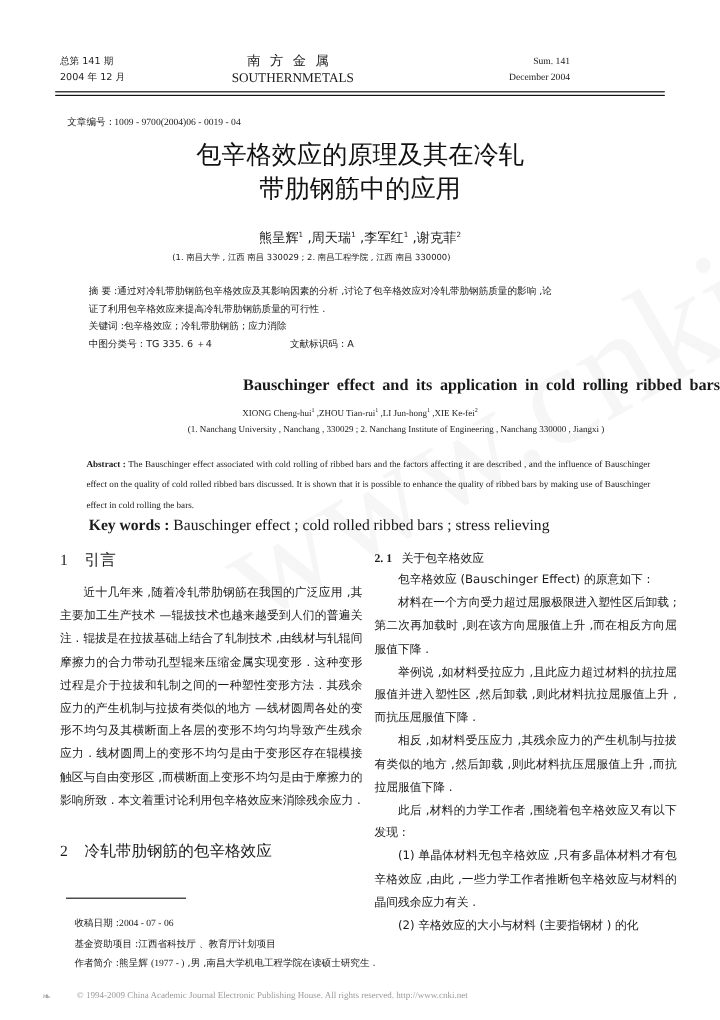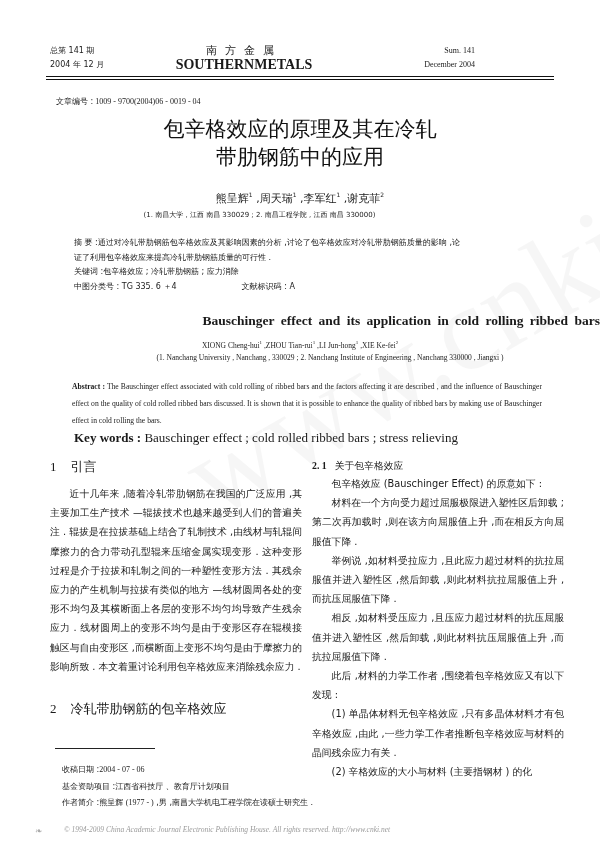--- a/index.html
+++ b/index.html
@@ -4,21 +4,21 @@
   <style>
     html, body { margin: 0; padding: 0; }
     body {
       width: 600px; height: 850px; background: #ffffff; position: relative; overflow: hidden;
       font-family: "DejaVu Sans", sans-serif; color: #1a1a1a;
     }
     .abs { position: absolute; }
     .hdr-left { left: 50px; top: 44px; font-size: 8px; line-height: 14px; }
     .hdr-center { left: 0; width: 488px; top: 43px; text-align: center; }
     .hdr-center .cn { font-size: 11px; letter-spacing: 8px; line-height: 15px; }
-    .hdr-center .en { font-size: 14px; font-family: "Liberation Serif", serif; line-height: 14px; font-weight: bold; }
+    .hdr-center .en { font-size: 11px; font-family: "Liberation Serif", serif; line-height: 14px; }
     .hdr-right { right: 125px; top: 44px; font-size: 8px; line-height: 14px; text-align: right; font-family: "Liberation Serif", serif; }
     .rule1 { left: 46px; width: 508px; top: 76px; border-top: 1.5px solid #111; }
     .rule2 { left: 46px; width: 508px; top: 79px; border-top: 1px solid #111; }
     .artno { left: 56px; top: 96px; font-size: 8px; }
     .artno .v { font-family: "Liberation Serif", serif; }
     .title { left: 0; width: 600px; top: 115px; text-align: center; font-size: 21px; line-height: 28px; color: #111; }
     .authors { left: 0; width: 600px; top: 191px; text-align: center; font-size: 11px; }
     .authors sup { font-size: 6px; }
     .affil { left: 16px; width: 487px; top: 210px; text-align: center; font-size: 7px; font-family: "DejaVu Sans", sans-serif; }
     .abstract-cn { left: 74px; top: 236px; width: 480px; font-size: 8px; line-height: 14.5px; }
@@ -34,21 +34,21 @@
     .col-right { left: 312px; top: 458px; width: 252px; }
     .sec-h { font-size: 13px; margin: 0 0 8px 0; line-height: 18px; }
     .sec-h .num { font-family: "Liberation Serif", serif; margin-right: 14px; }
     .para { font-size: 9.8px; line-height: 19.2px; text-indent: 2em; margin: 0; text-align: justify; }
     .sub-h { font-size: 9.8px; line-height: 16px; }
     .sub-h .num { font-family: "Liberation Serif", serif; font-weight: bold; margin-right: 8px; }
     .sec2 { left: 50px; top: 700px; text-align: center; }
     .footrule { left: 55px; top: 748px; width: 100px; border-top: 1px solid #222; }
     .foot { left: 62px; top: 762px; font-size: 8px; line-height: 16.5px; }
     .foot .v { font-family: "Liberation Serif", serif; }
-    .copyright { left: 64px; top: 825px; font-family: "Liberation Serif", serif; font-style: italic; font-size: 7.5px; color: #9a9a9a; }
+    .copyright { left: 64px; top: 825px; font-family: "Liberation Serif", serif; font-size: 7.5px; color: #9a9a9a; }
     .cnki-logo { left: 35px; top: 826px; width: 16px; height: 11px; color: #aaa; font-size: 9px; }
     .watermark { left: 150px; top: 250px; font-family: "Liberation Serif", serif; font-size: 120px; color: rgba(0,0,0,0.035); transform: rotate(-30deg); white-space: nowrap; pointer-events: none; }
   </style>
 </head>
 <body>
 
 <div class="abs watermark">www.cnki.net</div>
 
 <div class="abs hdr-left">
   <div>总第 141 期</div>
@@ -116,21 +116,21 @@
   </div>
 </div>
 
 <div class="abs col-right">
   <div class="sub-h">
     <span class="num">2. 1</span><span>关于包辛格效应</span>
   </div>
   <p class="para">包辛格效应 (Bauschinger Effect) 的原意如下 :</p>
   <p class="para">材料在一个方向受力超过屈服极限进入塑性区后卸载 ;第二次再加载时  ,则在该方向屈服值上升  ,而在相反方向屈服值下降 .</p>
   <p class="para">举例说 ,如材料受拉应力 ,且此应力超过材料的抗拉屈服值并进入塑性区  ,然后卸载 ,则此材料抗拉屈服值上升 ,而抗压屈服值下降 .</p>
-  <p class="para">相反 ,如材料受压应力 ,且压应力超过材料的抗压屈服值并进入塑性区  ,然后卸载 ,则此材料抗压屈服值上升 ,而抗拉屈服值下降 .</p>
+  <p class="para">相反 ,如材料受压应力 ,其残余应力的产生机制与拉拔有类似的地方  ,然后卸载 ,则此材料抗压屈服值上升 ,而抗拉屈服值下降 .</p>
   <p class="para">此后 ,材料的力学工作者  ,围绕着包辛格效应又有以下发现 :</p>
   <p class="para">(1) 单晶体材料无包辛格效应    ,只有多晶体材料才有包辛格效应  ,由此 ,一些力学工作者推断包辛格效应与材料的晶间残余应力有关  .</p>
   <p class="para">(2) 辛格效应的大小与材料 (主要指钢材 ) 的化</p>
 </div>
 
 <div class="abs footrule"></div>
 <div class="abs foot">
   <div><span>收稿日期 :</span><span class="v">2004 - 07 - 06</span></div>
   <div>基金资助项目 :江西省科技厅 、教育厅计划项目</div>
   <div><span>作者简介 :熊呈辉 </span><span class="v">(1977 - )</span><span> ,男 ,南昌大学机电工程学院在读硕士研究生  .</span></div>

